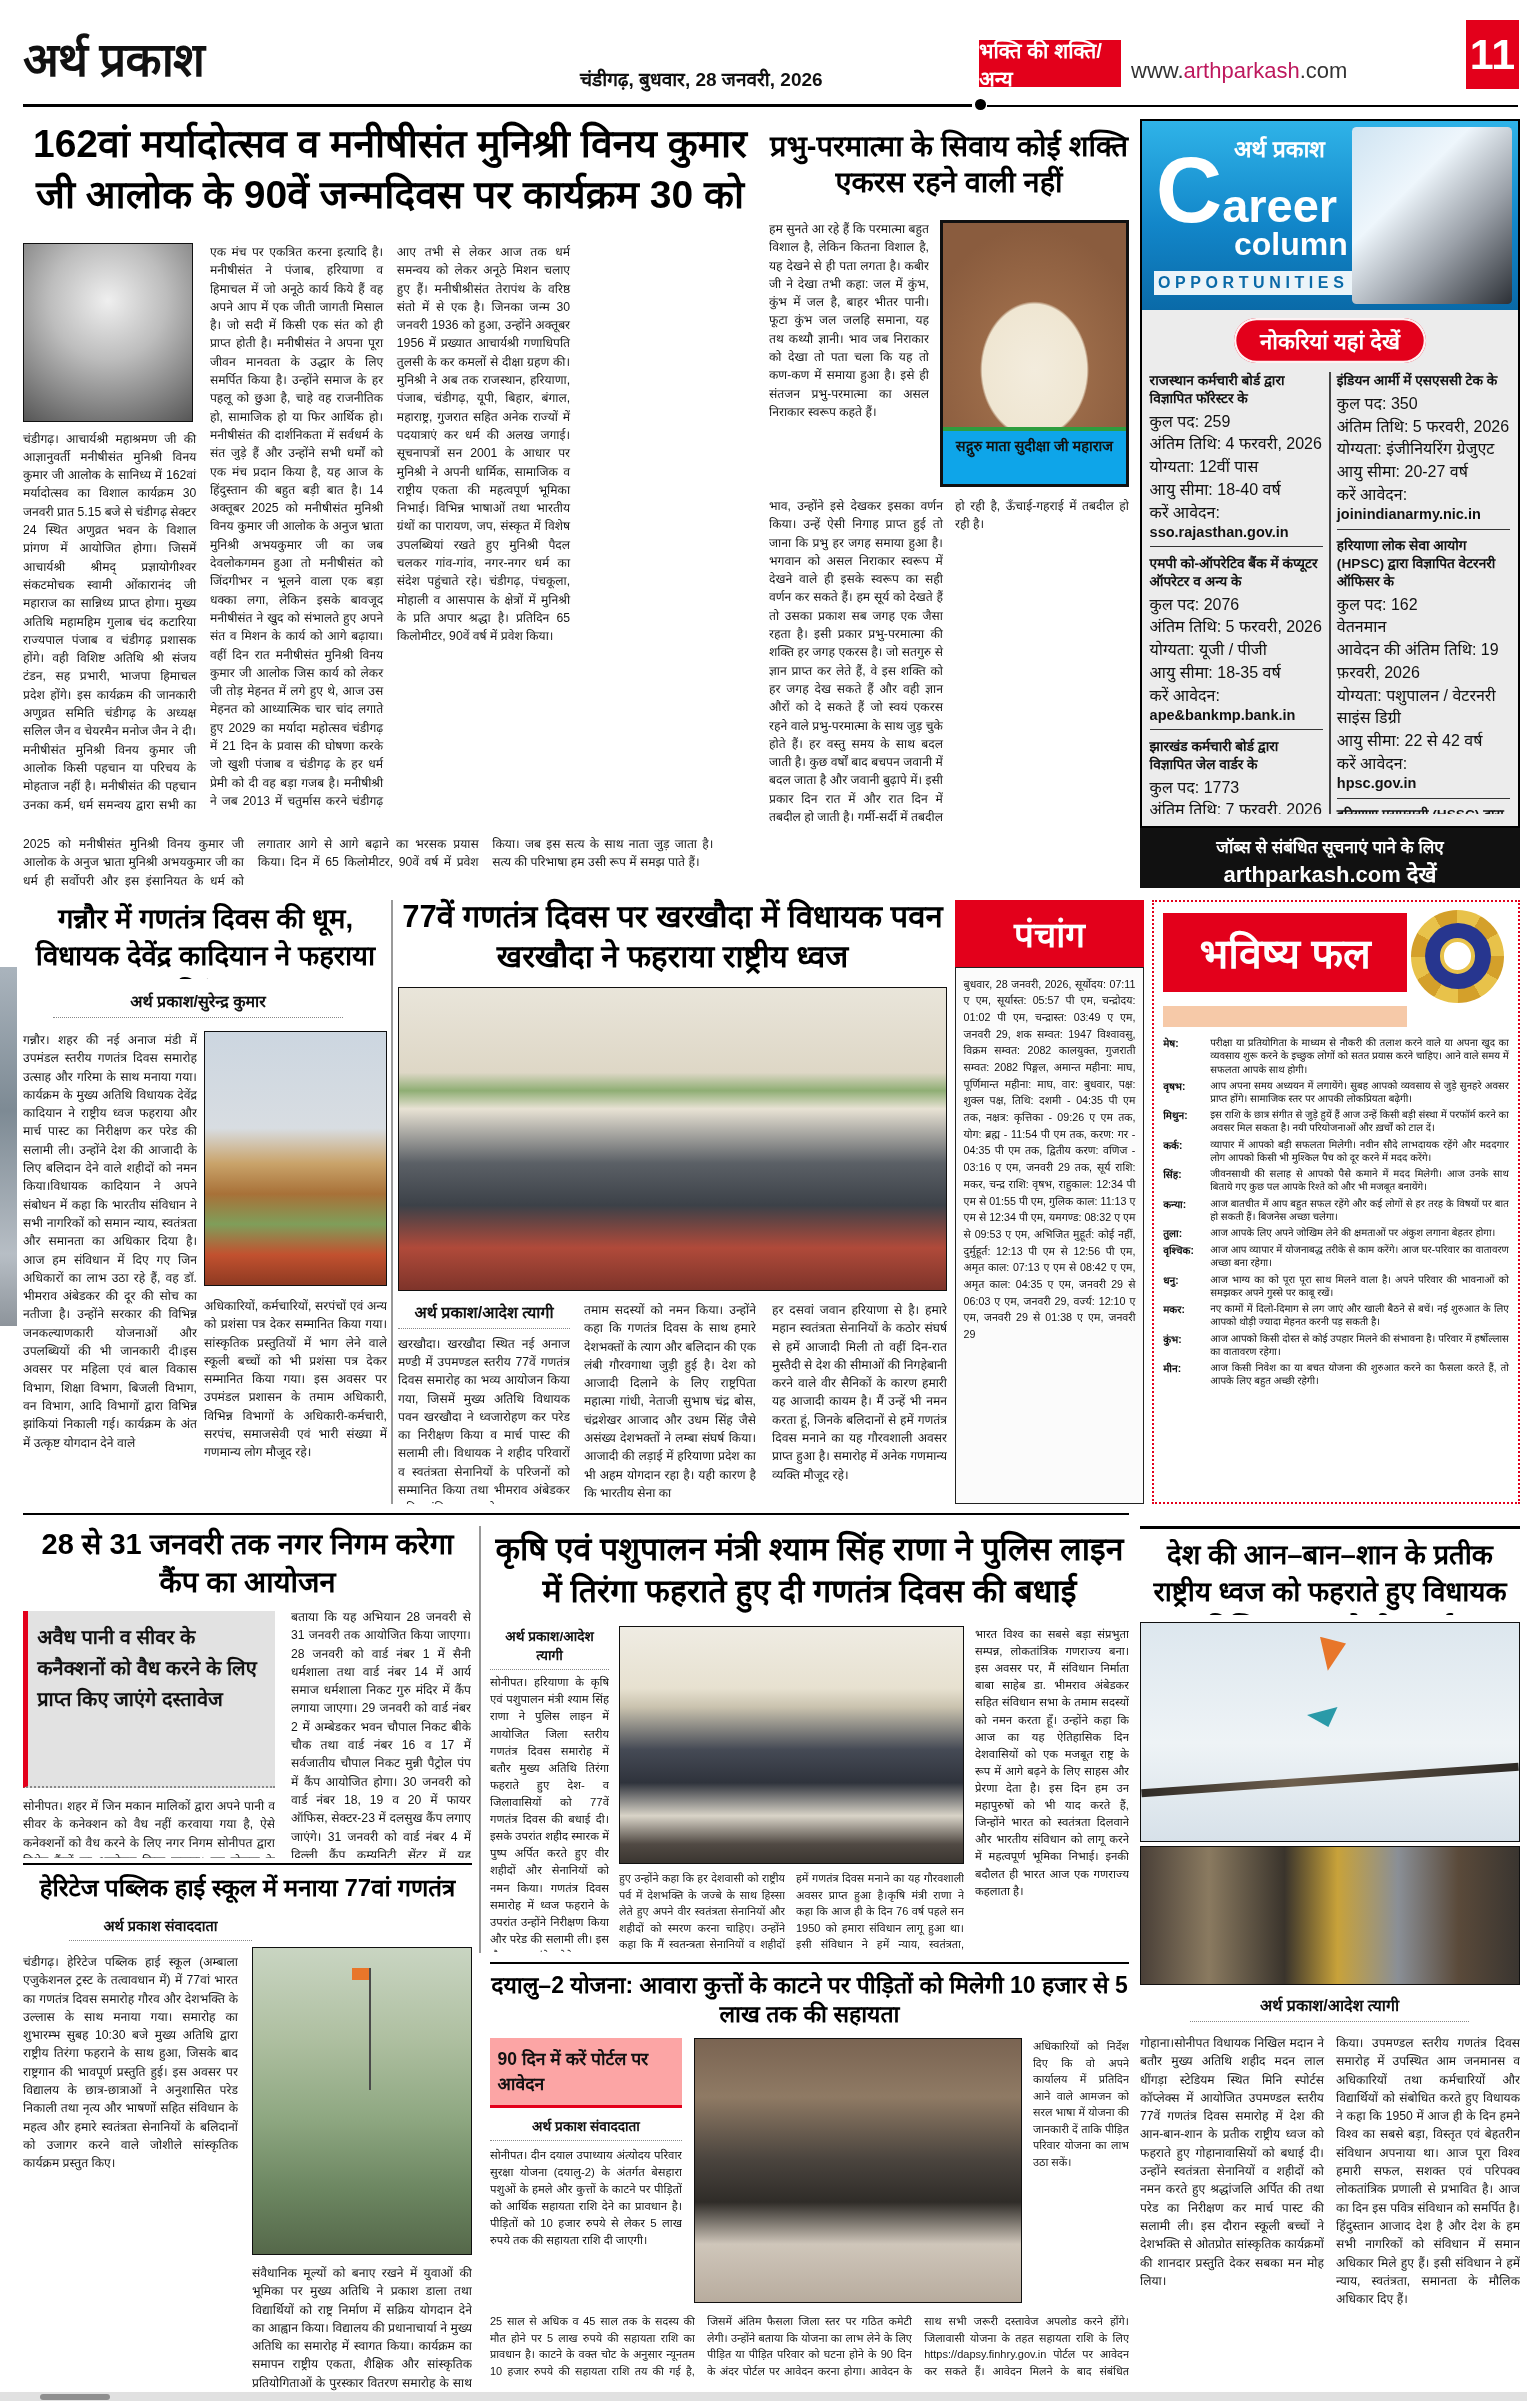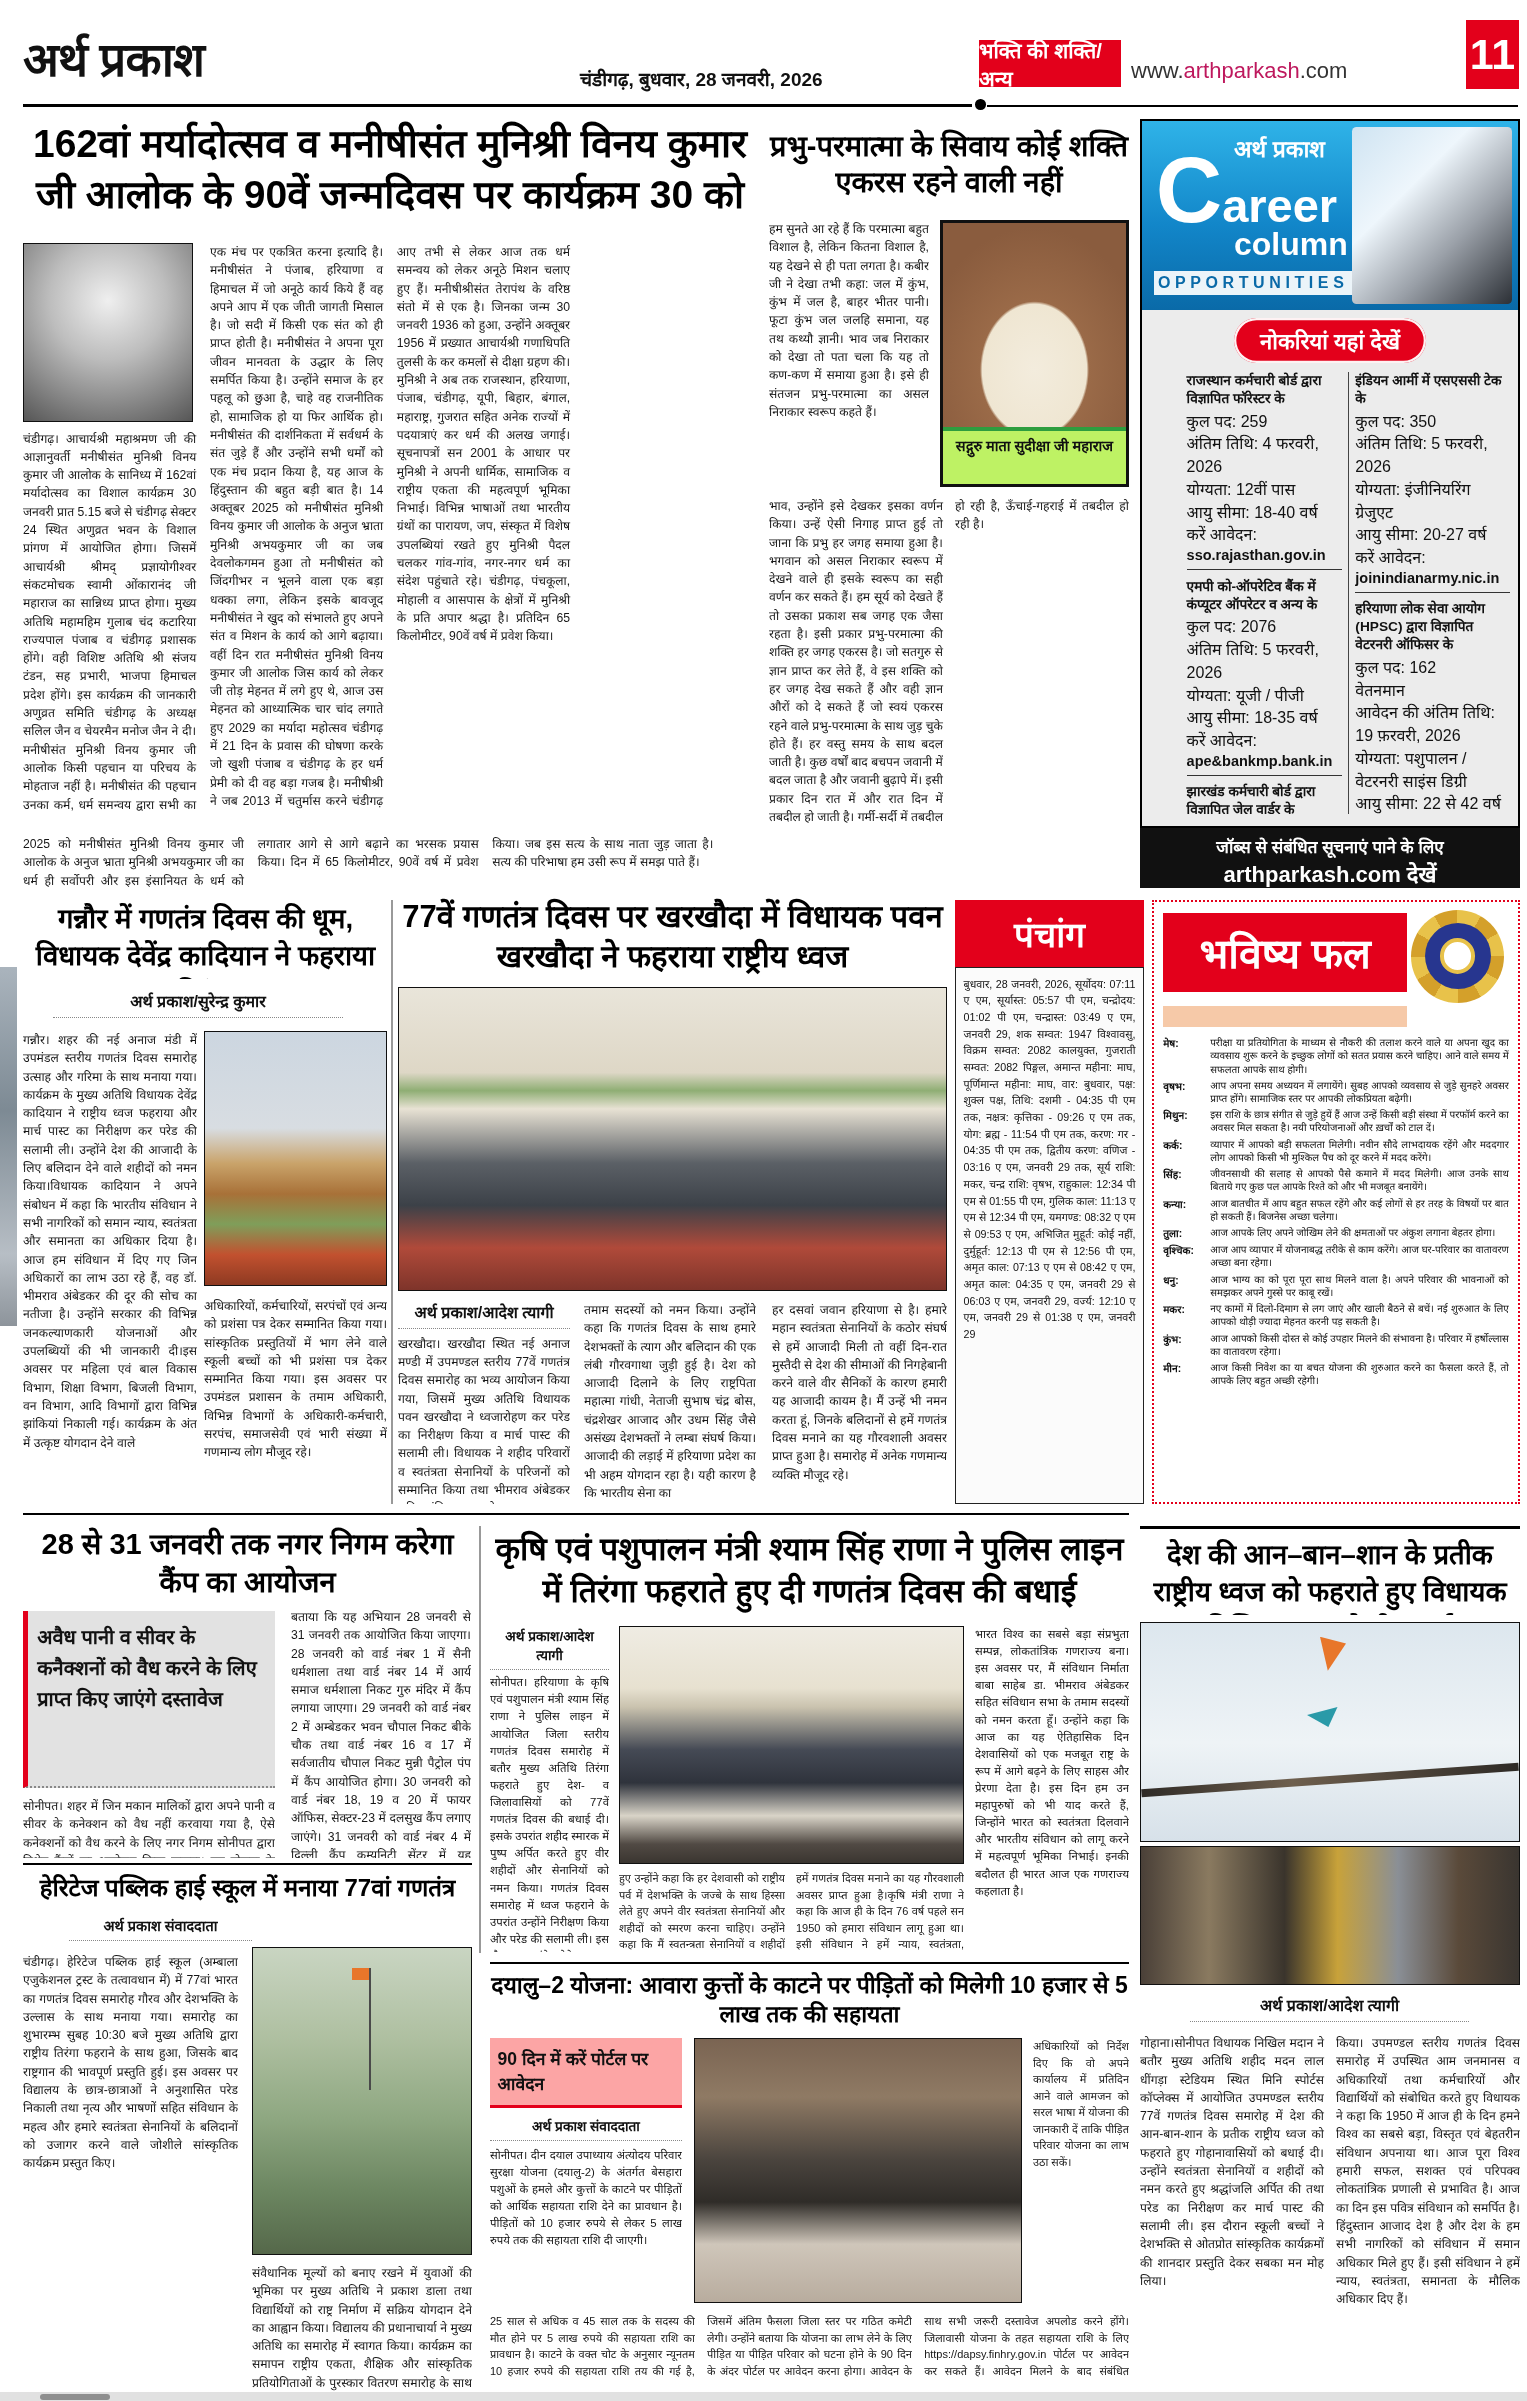--- a/index.html
+++ b/index.html
@@ -53,21 +53,21 @@
   </div>
 
   <div class="abs bx" style="left:23px;top:835px;width:925px;height:55px;">
     <div class="bt cols4">2025 को मनीषीसंत मुनिश्री विनय कुमार जी आलोक के अनुज भ्राता मुनिश्री अभयकुमार जी का धर्म ही सर्वोपरी और इस इंसानियत के धर्म को लगातार आगे से आगे बढ़ाने का भरसक प्रयास किया। दिन में 65 किलोमीटर, 90वें वर्ष में प्रवेश किया। जब इस सत्य के साथ नाता जुड़ जाता है। सत्य की परिभाषा हम उसी रूप में समझ पाते हैं।</div>
   </div>
 
   <div class="abs hl bx" style="left:769px;top:128px;width:360px;height:82px;font-size:29px;line-height:1.25;">प्रभु-परमात्मा के सिवाय कोई शक्ति एकरस रहने वाली नहीं</div>
   <div class="abs bx" style="left:769px;top:220px;width:160px;height:267px;">
     <div class="bt">हम सुनते आ रहे हैं कि परमात्मा बहुत विशाल है, लेकिन कितना विशाल है, यह देखने से ही पता लगता है। कबीर जी ने देखा तभी कहा: जल में कुंभ, कुंभ में जल है, बाहर भीतर पानी। फूटा कुंभ जल जलहि समाना, यह तथ कथ्यौ ज्ञानी। भाव जब निराकार को देखा तो पता चला कि यह तो कण-कण में समाया हुआ है। इसे ही संतजन प्रभु-परमात्मा का असल निराकार स्वरूप कहते हैं।</div>
   </div>
-  <div class="abs" style="left:940px;top:220px;width:189px;height:267px;border:3.1px solid #111;background:#bef264;">
+  <div class="abs" style="left:940px;top:220px;width:189px;height:267px;border:3.1px solid #111;background:#0ea5e9;">
     <div style="width:100%;height:204px;background:radial-gradient(ellipse 62% 70% at 50% 72%,#f3ecdd 0%,#efe6d2 46%,#9a6a48 48%,#8a5c3e 100%);"></div>
     <div style="width:100%;height:3.8px;background:#2e9e3f;"></div>
     <div class="cap" style="font-size:14.5px;padding-top:3.8px;">सद्गुरु माता सुदीक्षा जी महाराज</div>
   </div>
   <div class="abs bx" style="left:769px;top:497px;width:360px;height:330px;">
     <div class="bt cols2">भाव, उन्होंने इसे देखकर इसका वर्णन किया। उन्हें ऐसी निगाह प्राप्त हुई तो जाना कि प्रभु हर जगह समाया हुआ है। भगवान को असल निराकार स्वरूप में देखने वाले ही इसके स्वरूप का सही वर्णन कर सकते हैं। हम सूर्य को देखते हैं तो उसका प्रकाश सब जगह एक जैसा रहता है। इसी प्रकार प्रभु-परमात्मा की शक्ति हर जगह एकरस है। जो सतगुरु से ज्ञान प्राप्त कर लेते हैं, वे इस शक्ति को हर जगह देख सकते हैं और वही ज्ञान औरों को दे सकते हैं जो स्वयं एकरस रहने वाले प्रभु-परमात्मा के साथ जुड़ चुके होते हैं। हर वस्तु समय के साथ बदल जाती है। कुछ वर्षों बाद बचपन जवानी में बदल जाता है और जवानी बुढ़ापे में। इसी प्रकार दिन रात में और रात दिन में तबदील हो जाती है। गर्मी-सर्दी में तबदील हो रही है, ऊँचाई-गहराई में तबदील हो रही है।</div>
   </div>
 
   <div class="abs bx" style="left:1140px;top:119px;width:380px;height:709px;border:2.3px solid #000;background:#ececec;">
     <div style="position:relative;height:189px;background:linear-gradient(180deg,#2fb3e8 0%,#1286c9 55%,#0a6aa8 100%);">
@@ -75,21 +75,21 @@
       <div style="position:absolute;left:92px;top:10.7px;color:#fff;font-size:23px;font-weight:bold;">अर्थ प्रकाश</div>
       <div style="position:absolute;left:13.7px;top:23px;color:#fff;font-weight:bold;">
         <span style="font-size:92px;line-height:1;">C</span><span style="font-size:47px;">areer</span>
       </div>
       <div style="position:absolute;left:92px;top:105px;color:#fff;font-size:32px;font-weight:bold;">column</div>
       <div style="position:absolute;left:12.2px;top:150px;width:198px;background:rgba(255,255,255,.92);color:#0a6aa8;font-weight:bold;font-size:16px;letter-spacing:4.6px;text-align:center;padding:3.1px 0;">OPPORTUNITIES</div>
     </div>
     <div style="text-align:center;margin-top:7.6px;">
       <span class="red" style="display:inline-block;border-radius:26px;box-shadow:inset 0 0 0 2.3px rgba(255,255,255,.95);font-size:22px;font-weight:bold;padding:7.6px 26px;">नोकरियां यहां देखें</span>
     </div>
-    <div style="display:flex;padding:9.2px 7.6px 0 7.6px;height:442px;overflow:hidden;margin-left:37px;">
+    <div style="display:flex;padding:9.2px 7.6px 0 7.6px;height:442px;overflow:hidden;">
       <div style="flex:1;padding-right:6.1px;">
         <div class="job">
           <div class="job-org">राजस्थान कर्मचारी बोर्ड द्वारा विज्ञापित फॉरेस्टर के</div>
           <div class="job-lines">कुल पद: 259
 अंतिम तिथि: 4 फरवरी, 2026
 योग्यता: 12वीं पास
 आयु सीमा: 18-40 वर्ष
 करें आवेदन:</div>
           <div class="job-url">sso.rajasthan.gov.in</div>
         </div>

